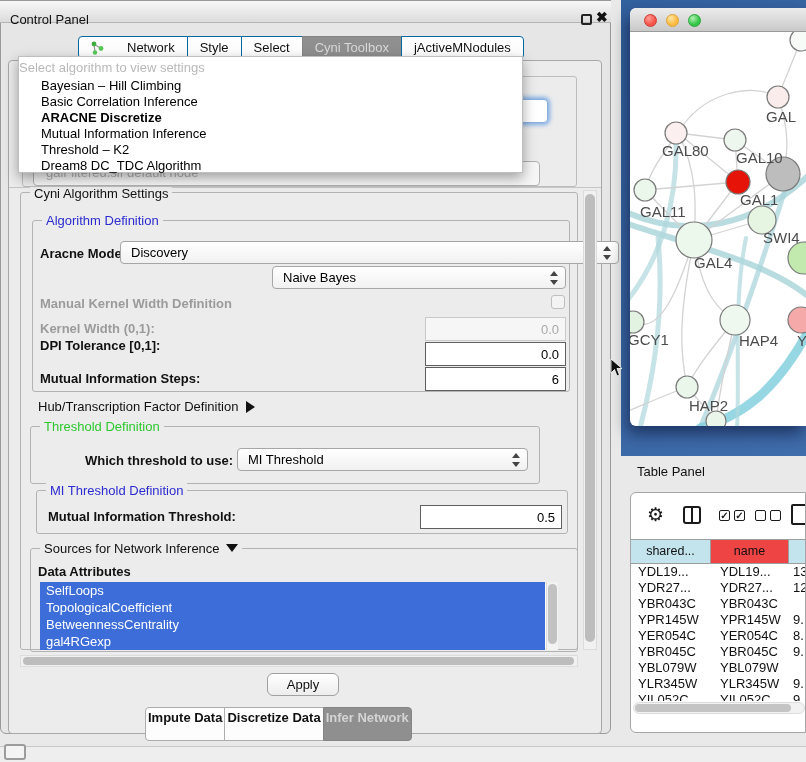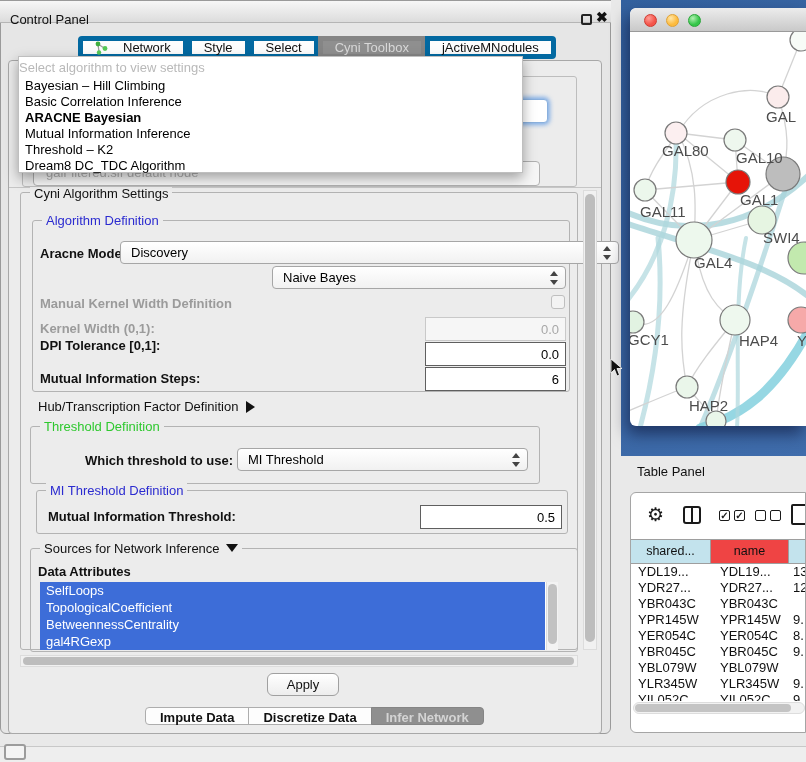--- a/index.html
+++ b/index.html
@@ -13,42 +13,42 @@
                border:1px solid #9a9a9a; border-radius:0 0 6px 6px; }
   .cp-titlebar { left:0; top:8; width:611px; height:23px;
                  background:linear-gradient(#f7f7f7,#dcdcdc); border-bottom:1px solid #b5b5b5;
                  border-top:1px solid #9a9a9a; }
   .cp-title { left:10px; top:12px; font-size:13px; color:#111; }
   .win-float { left:581px; top:14px; width:11px; height:11px; border:2px solid #222; border-radius:2px; }
   .win-close { left:596px; top:9px; font-size:14px; font-weight:bold; color:#111; }
 
   
   .tabs-row { left:78px; top:36px; height:23px; display:flex; }
-  .tab { height:23px; padding:0 12px; background:#fdfdfd; border:5px solid #0369a1;
-         font-size:13px; line-height:21px; color:#111; margin-left:-1px; display:flex; align-items:center; gap:15px;}
+  .tab { height:23px; padding:0 12px; background:#fdfdfd; border:1px solid #0369a1;
+         font-size:13px; line-height:21px; color:#111; margin-left:-1px; display:flex; align-items:center; gap:23px;}
   .tab.first { border-radius:4px 0 0 4px; margin-left:0; }
   .tab.last  { border-radius:0 4px 4px 0; }
   .tab.selected { background:#8f8f8f; border-color:#858585; color:#d9d9d9; }
 
   .main-panel { left:8px; top:60px; width:594px; height:674px; background:#ececec;
                 border:1px solid #a8a8a8; border-radius:4px; }
 
   
   .inf-fieldset { left:22px; top:76px; width:555px; height:111px; border:1px solid #bdbdbd; border-radius:3px; z-index:1; }
   .combo-frag { left:505px; top:99px; width:43px; height:24px; background:#fff; border:1px solid #8ab0dd;
                 border-radius:4px; box-shadow:0 0 4px 2px rgba(92,152,228,.75); z-index:2; }
   .combo-ghost { left:33px; top:161px; width:507px; height:25px; background:#f6f6f6; border:1px solid #b0b0b0;
                  border-radius:4px; z-index:2; overflow:hidden; }
   .combo-ghost span { position:absolute; left:12px; top:3px; font-size:13px; color:#b0b0b0; }
 
   
   .popup { left:18px; top:56px; width:505px; height:117px; background:#fff; border:1px solid #bfbfbf;
            box-shadow:0 5px 12px rgba(0,0,0,.35); z-index:10; }
   .popup-placeholder { height:21px; text-align:left; font-size:13px; color:#b9b9b9; line-height:21px; }
-  .popup-item { height:16px; line-height:16px; font-size:13px; padding-left:6px; color:#000; white-space:nowrap; }
+  .popup-item { height:16px; line-height:16px; font-size:13px; padding-left:6px; color:#000; white-space:nowrap;margin-left:16px; }
   .popup-item.bold { font-weight:bold; }
 
   .divider { left:9px; top:187px; width:592px; height:1px; background:#c6c6c6; }
 
   
   .gbox { border:1px solid #b3b3b3; border-radius:3px; }
   .legend { position:absolute; font-size:13px; background:#ececec; padding:0 4px; white-space:nowrap; }
   .legend.blue { color:#2b2bd0; }
   .legend.green { color:#2ec82e; }
 
@@ -82,21 +82,21 @@
 
   .vscroll { left:583px; top:190px; width:14px; height:460px; background:#f1f1f1; border:1px solid #dcdcdc; }
   .vthumb  { left:585px; top:194px; width:10px; height:448px; background:#bdbdbd; border-radius:5px; }
   .hscroll { left:20px; top:655px; width:558px; height:12px; background:#f1f1f1; border:1px solid #dcdcdc; }
   .hthumb  { left:23px; top:657px; width:551px; height:8px; background:#bdbdbd; border-radius:4px; }
 
   .apply-btn { left:267px; top:673px; width:72px; height:23px; background:linear-gradient(#ffffff,#ededed);
                border:1px solid #a0a0a0; border-radius:6px; font-size:13px; text-align:center; line-height:21px; }
 
   .btabs-row { left:146px; top:707px; height:22px; display:flex; }
-  .btab { height:18px; padding:0 14px; background:#fdfdfd; border:1px solid #adadad; font-size:13px;
+  .btab { height:34px; padding:0 2px; background:#fdfdfd; border:1px solid #adadad; font-size:13px;
           font-weight:bold; line-height:20px; margin-left:-1px; }
   .btab.first { border-radius:4px 0 0 4px; }
   .btab.last { border-radius:0 4px 4px 0; }
   .btab.selected { background:#8f8f8f; border-color:#858585; color:#d4d4d4; }
 
   
   .desktop { left:621px; top:0; width:185px; height:456px;
              background:linear-gradient(135deg,#33619f,#3f6cab); }
   .net-window { left:630px; top:8px; width:176px; height:418px; background:#fff;
                 border-radius:6px 0 0 6px; box-shadow:-3px 8px 16px rgba(0,0,30,.5); overflow:hidden; }
@@ -179,21 +179,21 @@
   <div class="abs combo-frag"></div>
   <div class="abs combo-ghost">
     <span>galFiltered.sif default node</span>
   </div>
 
   <div class="abs popup">
     <div class="popup-placeholder">Select algorithm to view settings</div>
     <div id="popup-items">
         <div class="popup-item">Bayesian – Hill Climbing</div>
         <div class="popup-item">Basic Correlation Inference</div>
-        <div class="popup-item bold">ARACNE Bayesian</div>
+        <div class="popup-item bold">ARACNE Discretize</div>
         <div class="popup-item">Mutual Information Inference</div>
         <div class="popup-item">Threshold – K2</div>
         <div class="popup-item">Dream8 DC_TDC Algorithm</div>
       </div>
   </div>
 
   <div class="abs divider"></div>
 
   <div class="abs gbox" style="left:20px;top:192px;width:558px;height:458px;"></div>
   <div class="legend" style="left:30px;top:186px;">Cyni Algorithm Settings</div>

